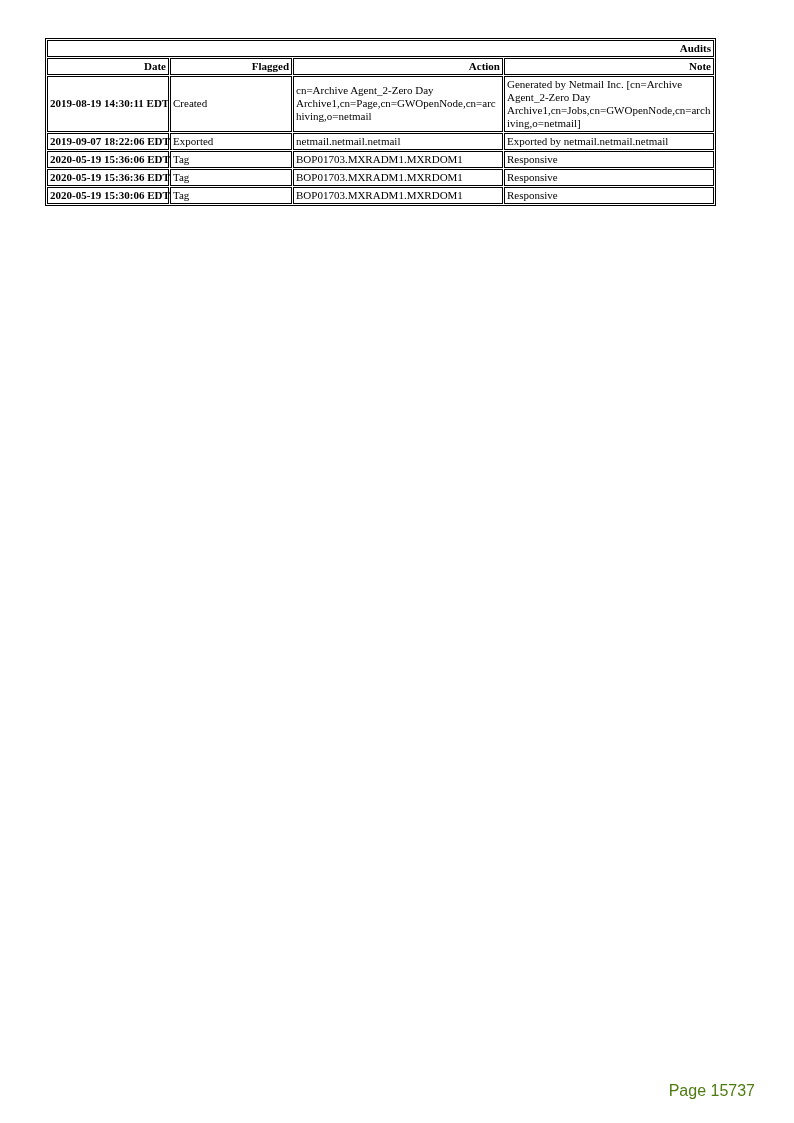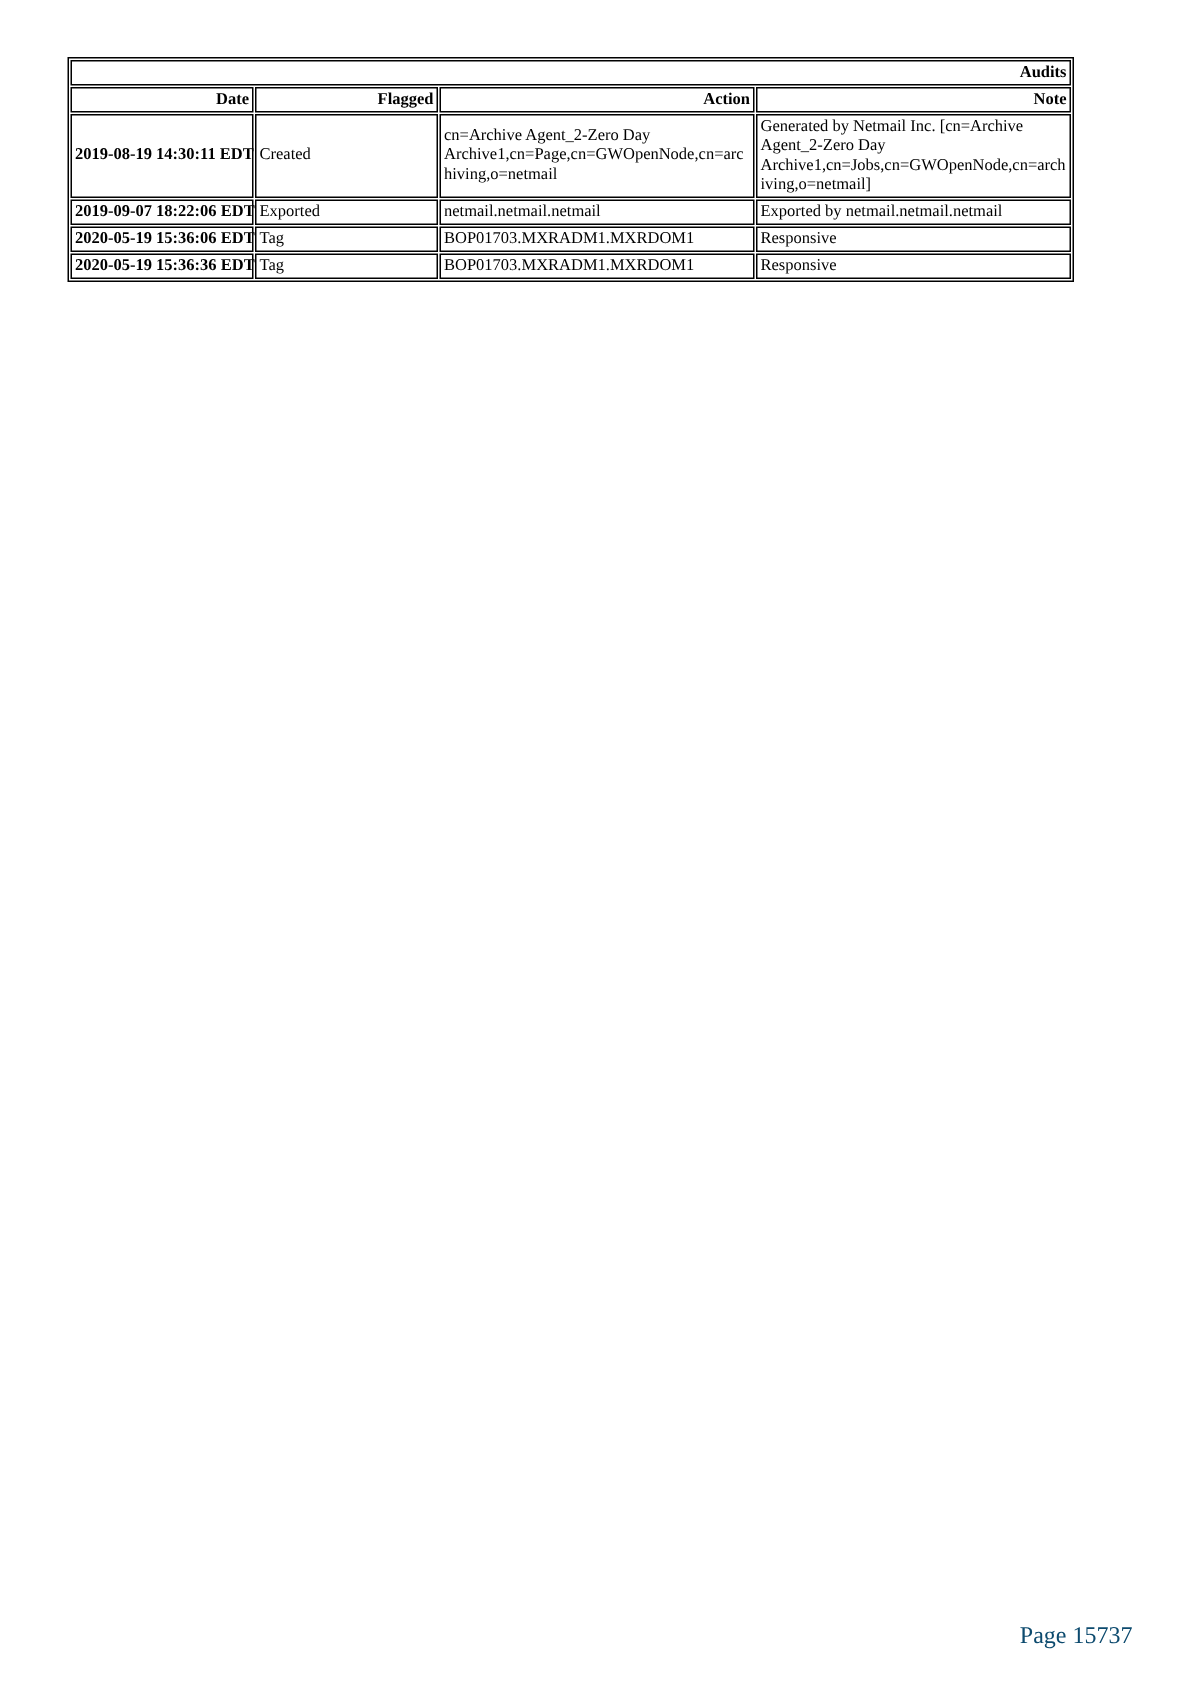--- a/index.html
+++ b/index.html
@@ -49,23 +49,23 @@
     text-align: left;
   }
   td.cell-date {
     white-space: nowrap;
     font-weight: bold;
   }
   .page-number {
     position: absolute;
     top: 1082px;
     right: 39px;
-    font-family: Liberation Serif, serif;
+    font-family: Liberation Sans, sans-serif;
     font-size: 16px;
-    color: #0c4a6e;
+    color: #4d7c0f;
   }
 </style>
 </head>
 <body>
 
 <div class="page">
 
   <table class="audits">
     <colgroup>
       <col style="width:122px">
@@ -102,18 +102,24 @@
         <td>Tag</td>
         <td>BOP01703.MXRADM1.MXRDOM1</td>
         <td>Responsive</td>
       </tr>
       <tr>
         <td class="cell-date">2020-05-19 15:36:36 EDT</td>
         <td>Tag</td>
         <td>BOP01703.MXRADM1.MXRDOM1</td>
         <td>Responsive</td>
       </tr>
+      <tr>
+        <td class="cell-date">2020-05-19 15:30:06 EDT</td>
+        <td>Tag</td>
+        <td>BOP01703.MXRADM1.MXRDOM1</td>
+        <td>Responsive</td>
+      </tr>
     </tbody>
   </table>
 
   <div class="page-number">Page 15737</div>
 
 </div>
 
 </body></html>

